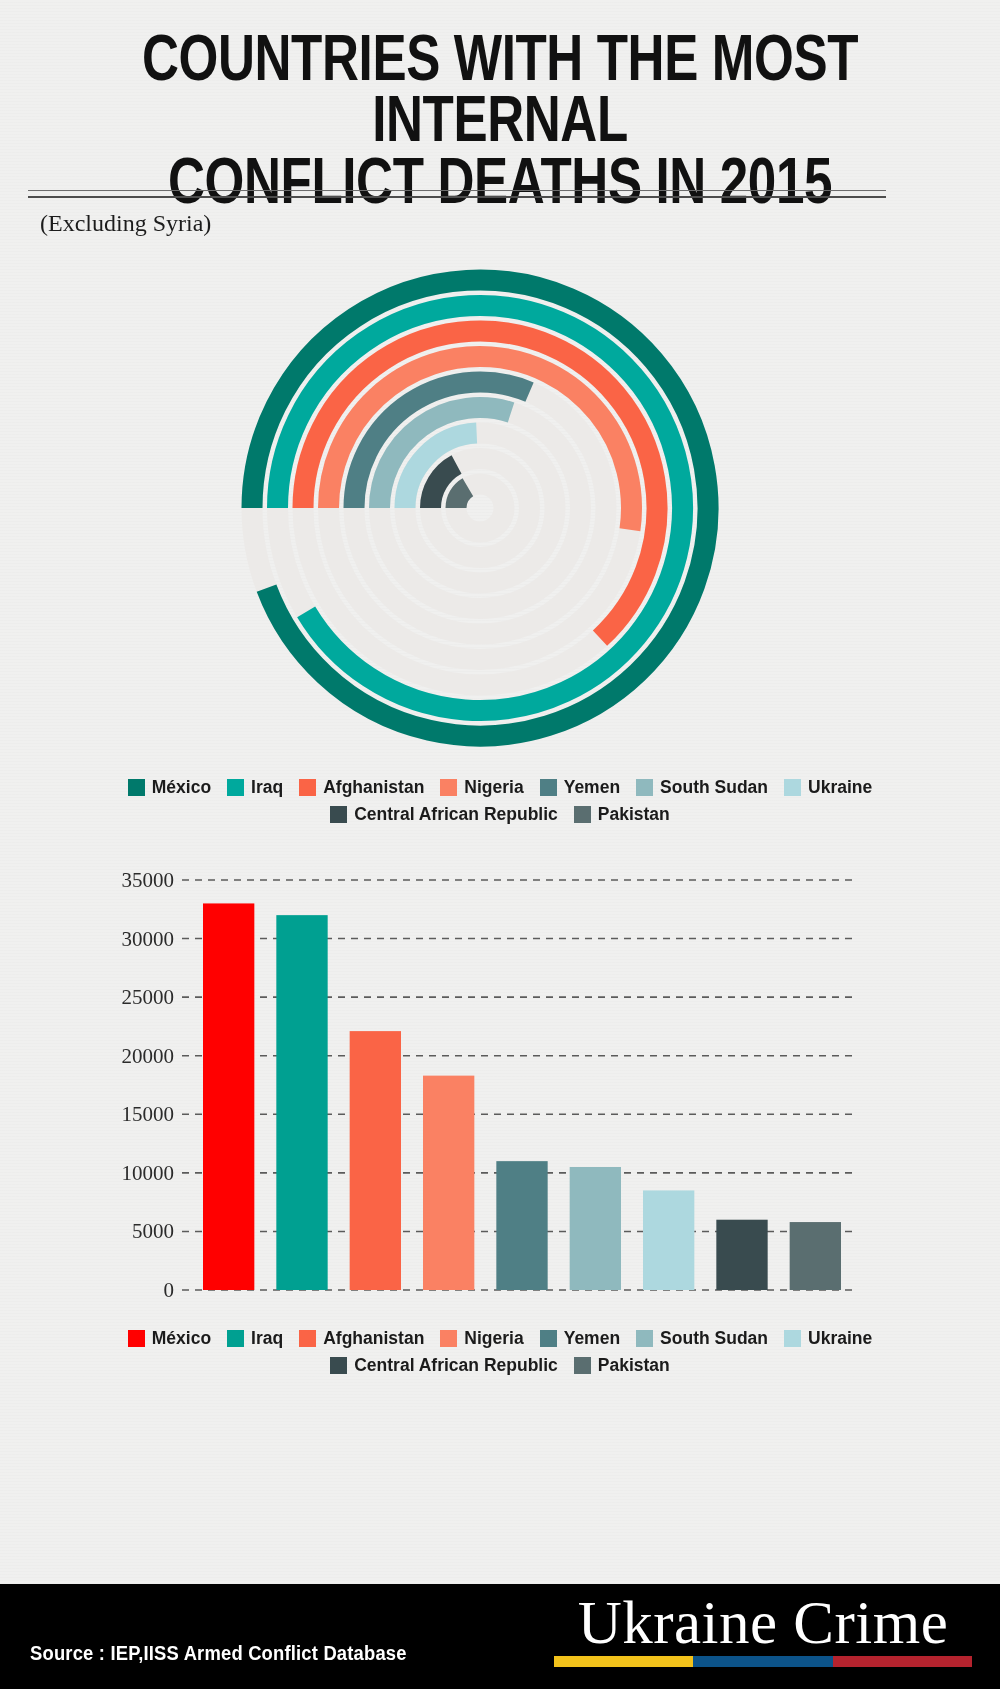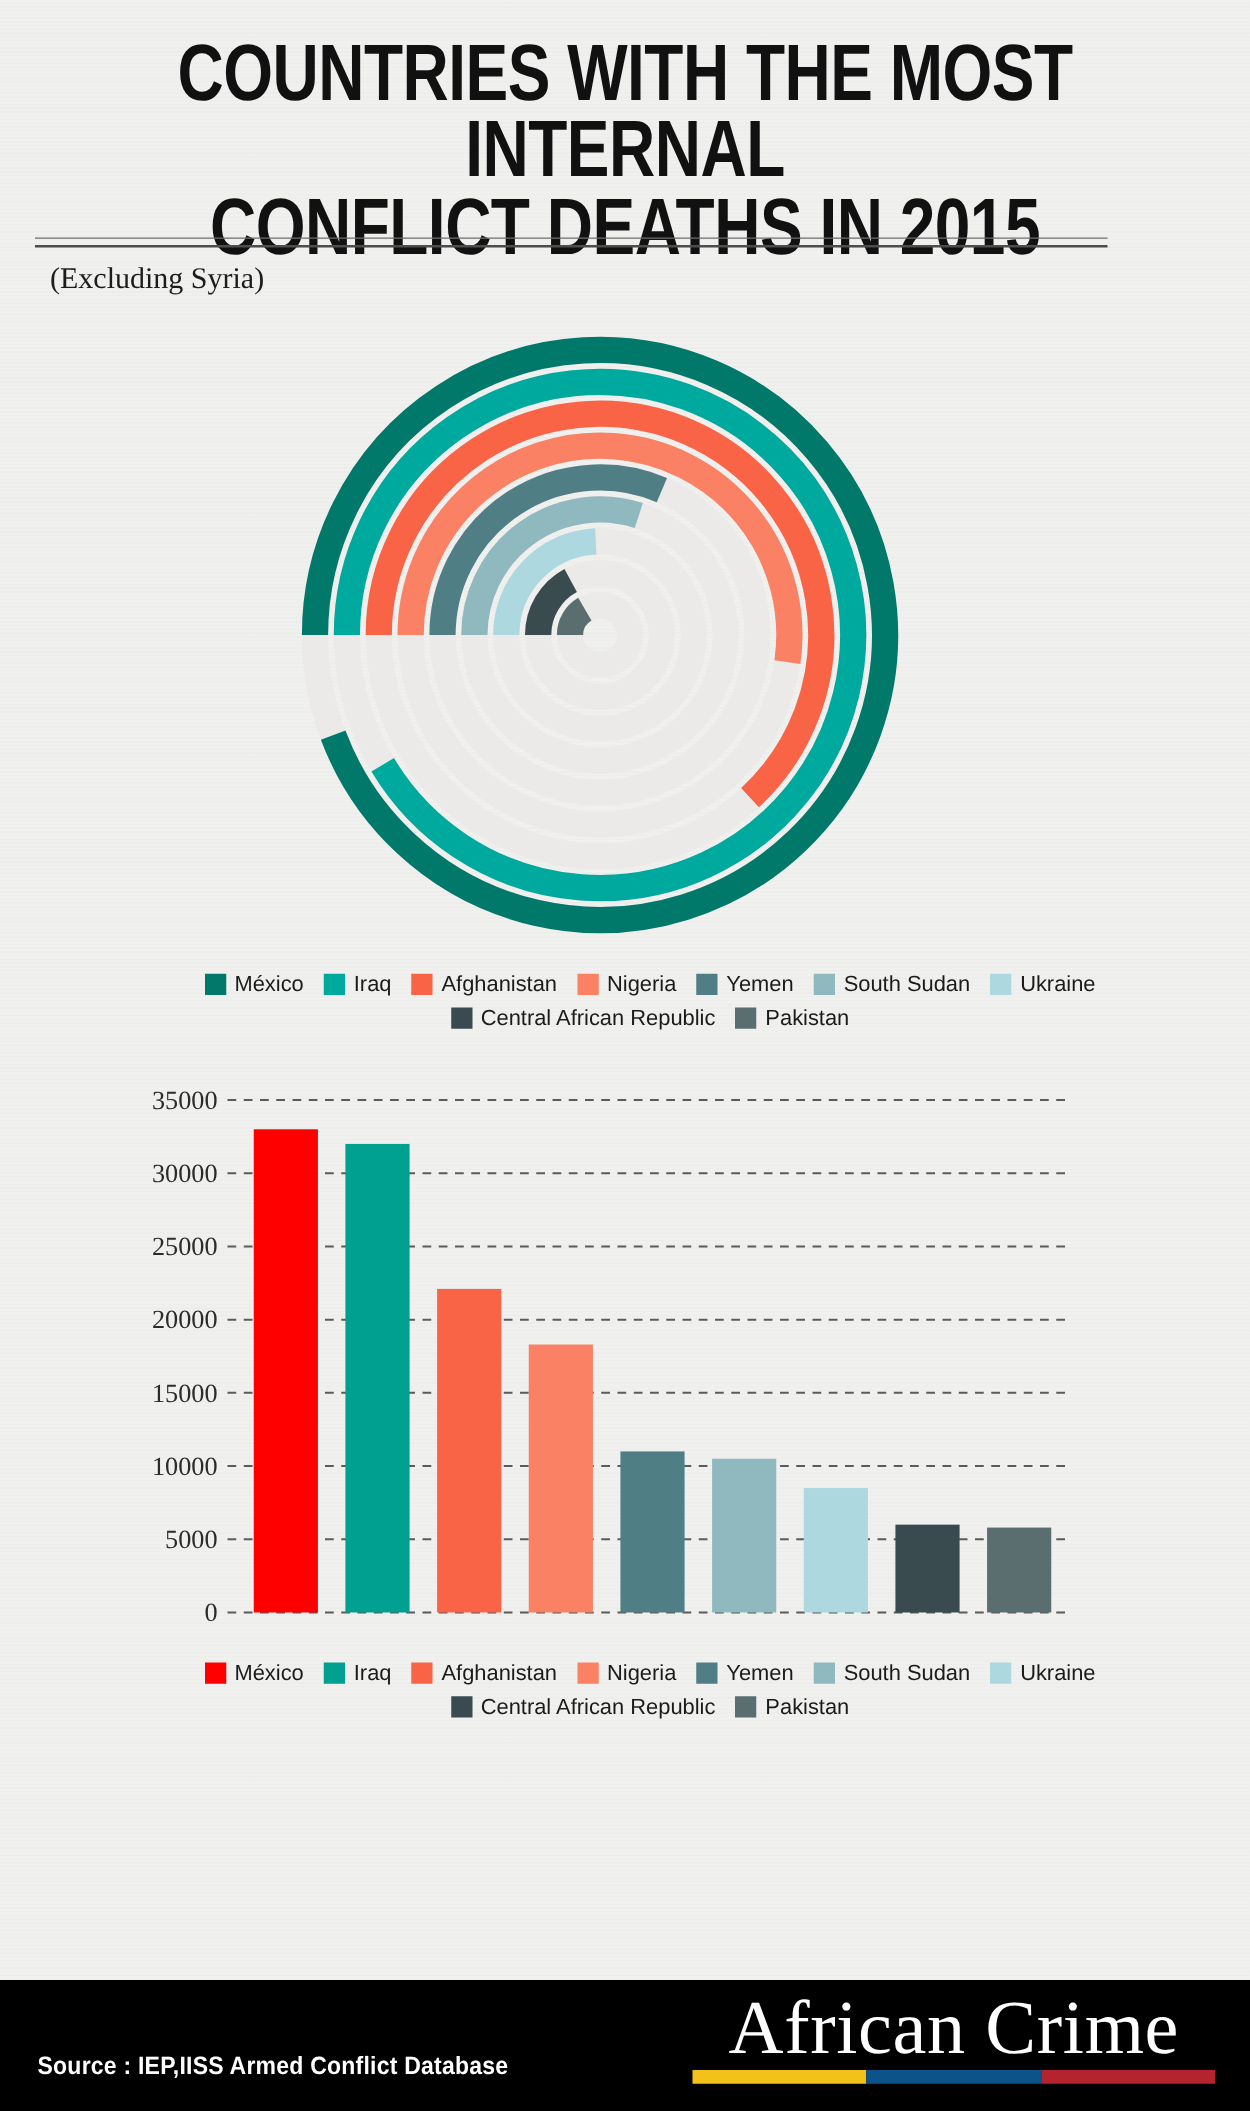--- a/index.html
+++ b/index.html
@@ -7,21 +7,20 @@
     width:1000px;height:1689px;
     background:#f0f0ef;
     font-family:"Liberation Sans", sans-serif;
     position:relative;overflow:hidden;
   }
   #infographic{
     position:absolute;inset:0;
     background:
       repeating-linear-gradient(0deg, rgba(0,0,0,.012) 0 1px, rgba(255,255,255,.012) 1px 3px),
       #f0f0ef;
-    padding-left: 20px;
   }
 
   
   .header{position:absolute;left:0;top:0;width:1000px;}
   .title{
     margin:0;padding:28px 40px 0 40px;
     font-family:"Liberation Sans", sans-serif;
     font-weight:bold;
     font-size:64px;line-height:.96;
     letter-spacing:-0.5px;
@@ -47,20 +46,21 @@
   
   .legend{
     position:absolute;width:1000px;
     display:flex;flex-wrap:wrap;justify-content:center;
     align-items:center;
     column-gap:16px;row-gap:6px;
   }
   .legend-row{
     width:100%;display:flex;justify-content:center;align-items:center;
     column-gap:16px;
+    font-weight:bold;
   }
   .legend-item{display:flex;align-items:center;gap:7px;}
   .legend-swatch{width:17px;height:17px;display:inline-block;flex:0 0 auto;}
   .legend-label{
     font-family:"Liberation Sans", sans-serif;
     font-size:17.5px;color:#1b1b1b;white-space:nowrap;
   }
   #radial-legend{top:777px;}
   #bar-legend{top:1328px;}
 
@@ -245,21 +245,21 @@
         <div class="legend-item">
           <span class="legend-swatch" style="background: rgb(90, 110, 112);"></span>
           <span class="legend-label">Pakistan</span>
         </div>
       </div>
   </div>
 
   <div class="footer">
     <div class="source">Source : IEP,IISS Armed Conflict Database</div>
     <div class="brand">
-      <div class="brand-name">African Crime</div>
+      <div class="brand-name">Ukraine Crime</div>
       <div class="brand-bar">
         <span style="background: rgb(242, 194, 27);"></span>
         <span style="background: rgb(12, 83, 137);"></span>
         <span style="background: rgb(181, 35, 46);"></span>
       </div>
     </div>
   </div>
 
 </div>
 

